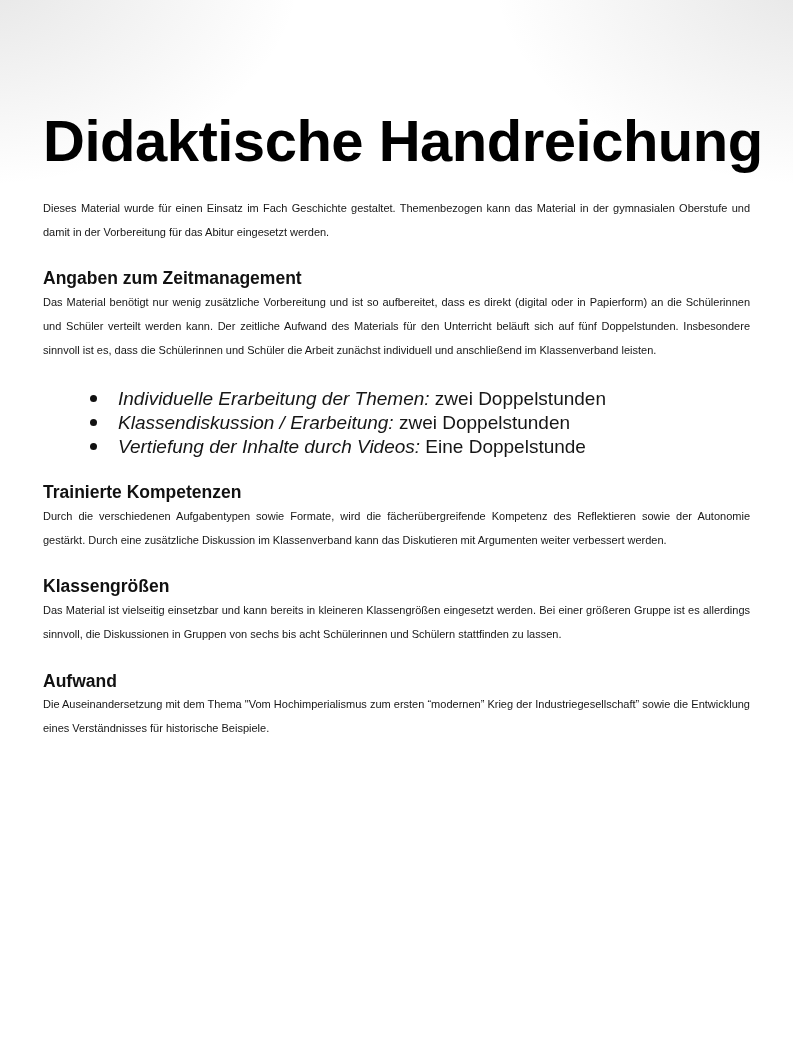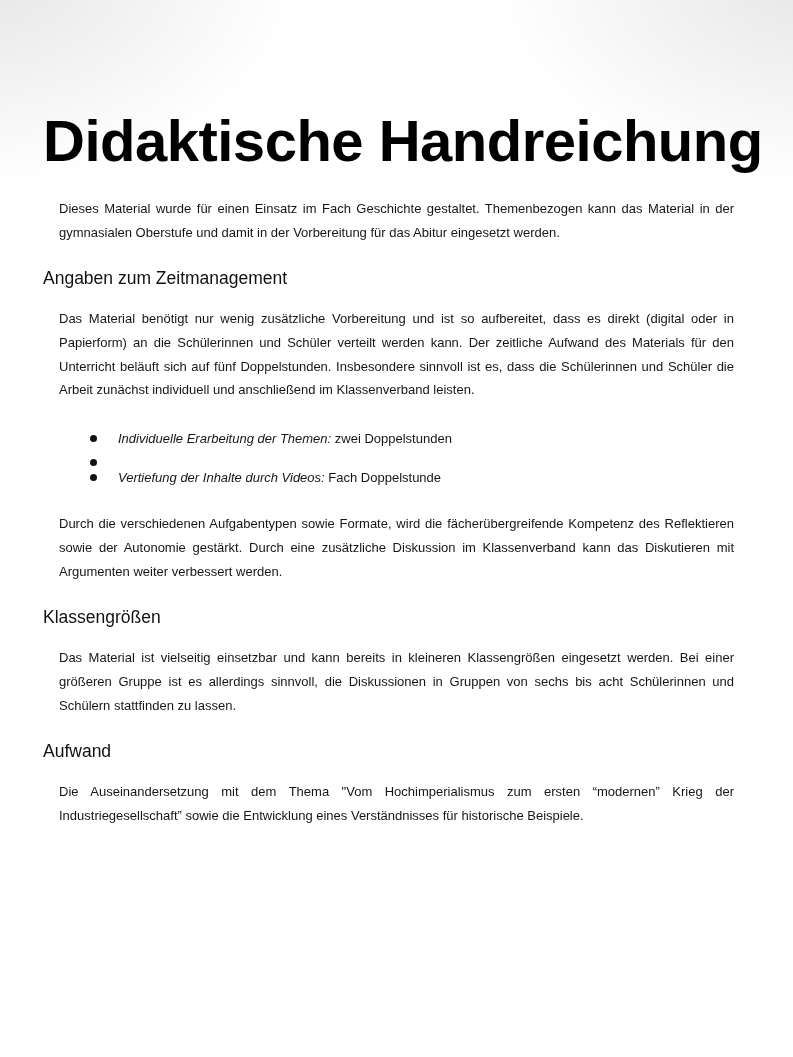--- a/index.html
+++ b/index.html
@@ -26,49 +26,49 @@
     margin: 112px 0 0 0;
     font-size: 58px;
     line-height: 1.0;
     font-weight: bold;
     letter-spacing: -0.5px;
     text-align: center;
     color: #000000;
     white-space: nowrap;
   }
   .para {
-    margin: 16px;
-    font-size: 13px;
+    margin: 0;
+    font-size: 11px;
     line-height: 23.7px;
     text-align: justify;
     text-justify: inter-word;
   }
   .intro {
     margin-top: 27px;
   }
   .section {
     margin-top: 23px;
   }
   .section-heading {
     margin: 0;
     font-size: 17.5px;
     line-height: 23.7px;
-    font-weight: normal;
+    font-weight: bold;
     color: #111111;
   }
   .bullet-list {
     margin: 25px 0 0 0;
     padding: 0;
     list-style: none;
   }
   .bullet-item {
     display: flex;
     align-items: flex-start;
     padding-left: 47px;
-    font-size: 13px;
+    font-size: 19px;
     line-height: 23.7px;
   }
   .bullet-dot {
     width: 7px;
     height: 7px;
     border-radius: 50%;
     background: #111111;
     flex: 0 0 auto;
     margin-top: 8px;
     margin-right: 21px;
@@ -91,28 +91,30 @@
     <p class="para">Das Material benötigt nur wenig zusätzliche Vorbereitung und ist so aufbereitet, dass es direkt (digital oder in Papierform) an die Schülerinnen und Schüler verteilt werden kann. Der zeitliche Aufwand des Materials für den Unterricht beläuft sich auf fünf Doppelstunden. Insbesondere sinnvoll ist es, dass die Schülerinnen und Schüler die Arbeit zunächst individuell und anschließend im Klassenverband leisten.</p>
   </div>
 
   <ul class="bullet-list">
     <li class="bullet-item">
       <span class="bullet-dot"></span>
       <span><span class="bullet-label">Individuelle Erarbeitung der Themen:</span><span> zwei Doppelstunden</span></span>
     </li>
     <li class="bullet-item">
       <span class="bullet-dot"></span>
+      <span><span class="bullet-label">Klassendiskussion / Erarbeitung:</span><span> zwei Doppelstunden</span></span>
     </li>
     <li class="bullet-item">
       <span class="bullet-dot"></span>
-      <span><span class="bullet-label">Vertiefung der Inhalte durch Videos:</span><span> Fach Doppelstunde</span></span>
+      <span><span class="bullet-label">Vertiefung der Inhalte durch Videos:</span><span> Eine Doppelstunde</span></span>
     </li>
   </ul>
 
   <div class="section">
+    <h2 class="section-heading">Trainierte Kompetenzen</h2>
     <p class="para">Durch die verschiedenen Aufgabentypen sowie Formate, wird die fächerübergreifende Kompetenz des Reflektieren sowie der Autonomie gestärkt. Durch eine zusätzliche Diskussion im Klassenverband kann das Diskutieren mit Argumenten weiter verbessert werden.</p>
   </div>
 
   <div class="section">
     <h2 class="section-heading">Klassengrößen</h2>
     <p class="para">Das Material ist vielseitig einsetzbar und kann bereits in kleineren Klassengrößen eingesetzt werden. Bei einer größeren Gruppe ist es allerdings sinnvoll, die Diskussionen in Gruppen von sechs bis acht Schülerinnen und Schülern stattfinden zu lassen.</p>
   </div>
 
   <div class="section">
     <h2 class="section-heading">Aufwand</h2>

